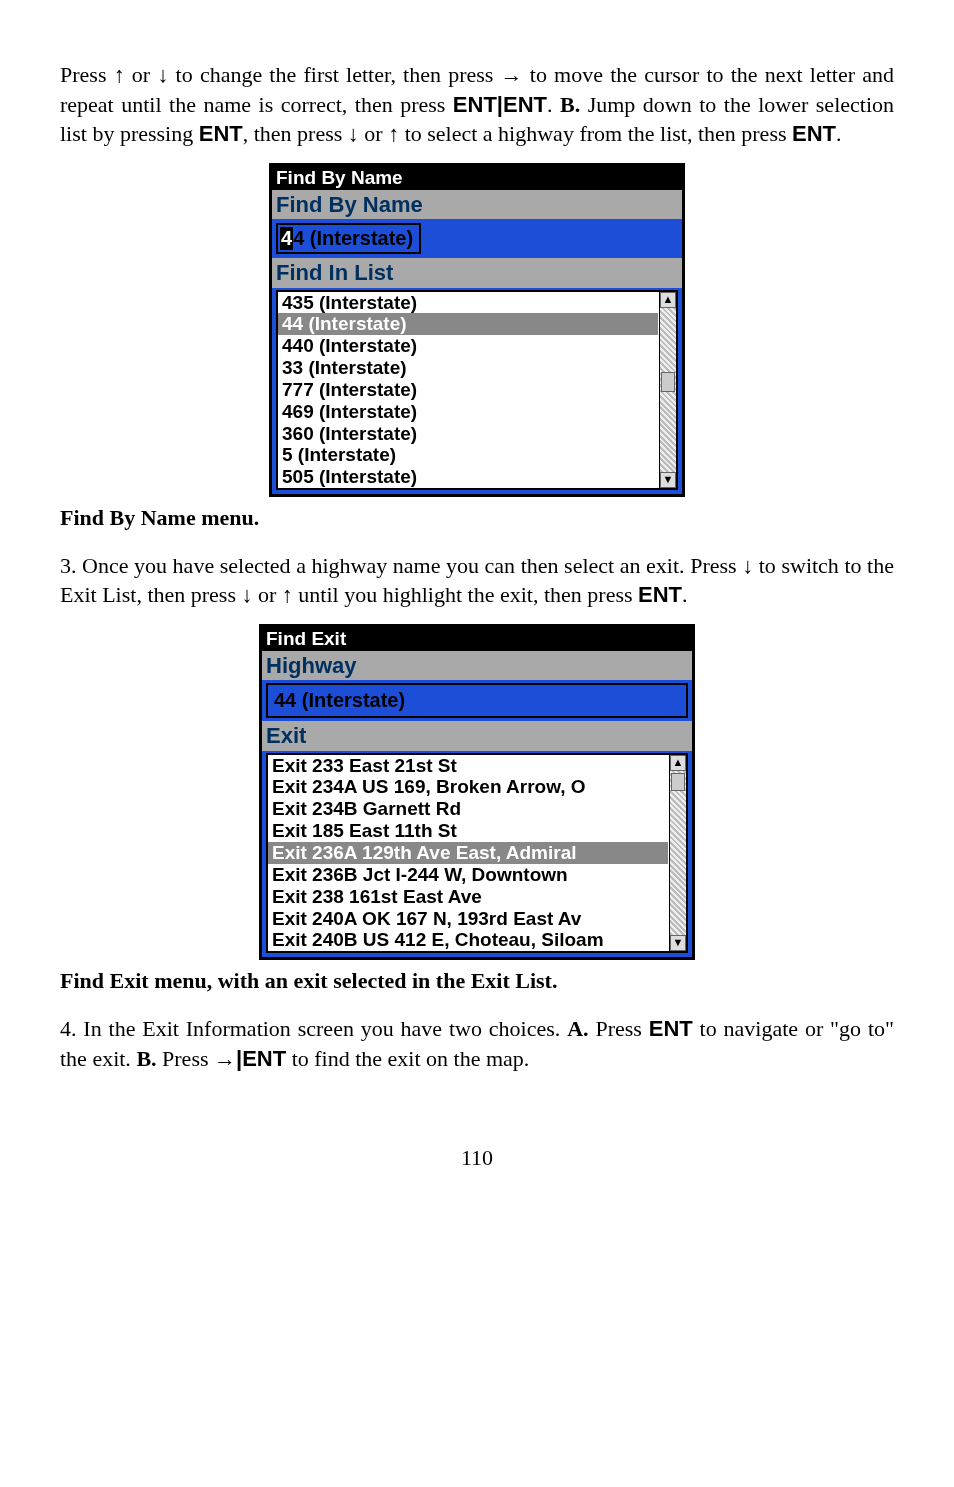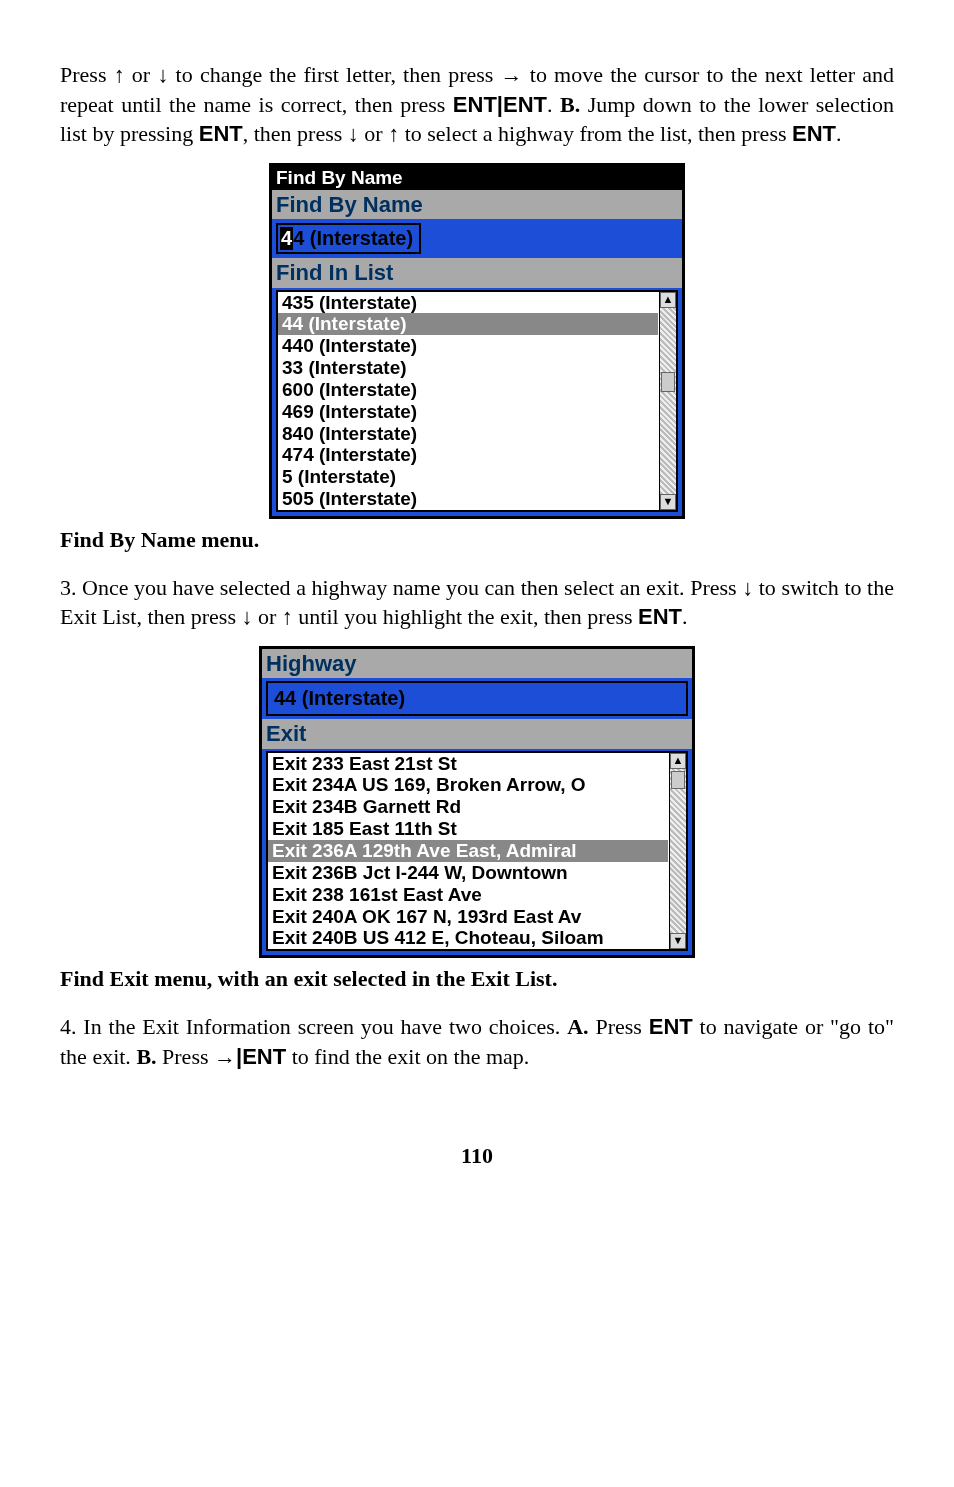--- a/index.html
+++ b/index.html
@@ -25,21 +25,20 @@
   .arrow { font-family: Arial, sans-serif; }
   .caption {
     text-align: left;
     font-weight: bold;
     margin: 6px 0 18px 0;
   }
   .page-num {
     text-align: center;
     margin-top: 70px;
     font-size: 22px;
-    font-weight: bold;
   }
 
   
   .device {
     width: 410px;
     margin: 14px auto 6px auto;
     border: 3px solid #000;
     background: #1d4ed8;
     font-family: Arial, Helvetica, sans-serif;
     font-weight: bold;
@@ -134,41 +133,41 @@
   <div class="section-label">Find By Name</div>
   <div class="input-row">
     <span class="input-box"><span class="cursor-cell">4</span><span>4 (Interstate)</span></span>
   </div>
   <div class="section-label">Find In List</div>
   <div class="listbox" id="list1">
     <div class="row">435 (Interstate)</div>
       <div class="row sel">44 (Interstate)</div>
       <div class="row">440 (Interstate)</div>
       <div class="row">33 (Interstate)</div>
-      <div class="row">600 (Interstate)</div>
+      <div class="row">777 (Interstate)</div>
       <div class="row">469 (Interstate)</div>
-      <div class="row">840 (Interstate)</div>
-      <div class="row">474 (Interstate)</div>
+      <div class="row">360 (Interstate)</div>
       <div class="row">5 (Interstate)</div>
       <div class="row">505 (Interstate)</div>
       <div class="scrollbar">
       <div class="btn up">▲</div>
       <div class="thumb" style="top:80px;height:20px"></div>
       <div class="btn down">▼</div>
     </div>
   </div>
 </div>
 
 <p class="caption">Find By Name menu.</p>
 
 <p class="body-text">
   <span>3. Once you have selected a highway name you can then select an exit. Press </span><span class="arrow">↓</span><span> to switch to the Exit List, then press </span><span class="arrow">↓</span><span> or </span><span class="arrow">↑</span><span> until you highlight the exit, then press </span><span class="sans">ENT</span><span>.</span>
 </p>
 
 <div class="device" style="width:430px">
+  <div class="titlebar">Find Exit</div>
   <div class="section-label">Highway</div>
   <div class="readonly-row" style="border:2px solid #000;margin:3px 4px;">44 (Interstate)</div>
   <div class="section-label">Exit</div>
   <div class="listbox" id="list2">
     <div class="row">Exit 233 East 21st St</div>
       <div class="row">Exit 234A US 169, Broken Arrow, O</div>
       <div class="row">Exit 234B Garnett Rd</div>
       <div class="row">Exit 185 East 11th St</div>
       <div class="row sel">Exit 236A 129th Ave East, Admiral</div>
       <div class="row">Exit 236B Jct I-244 W, Downtown</div>

